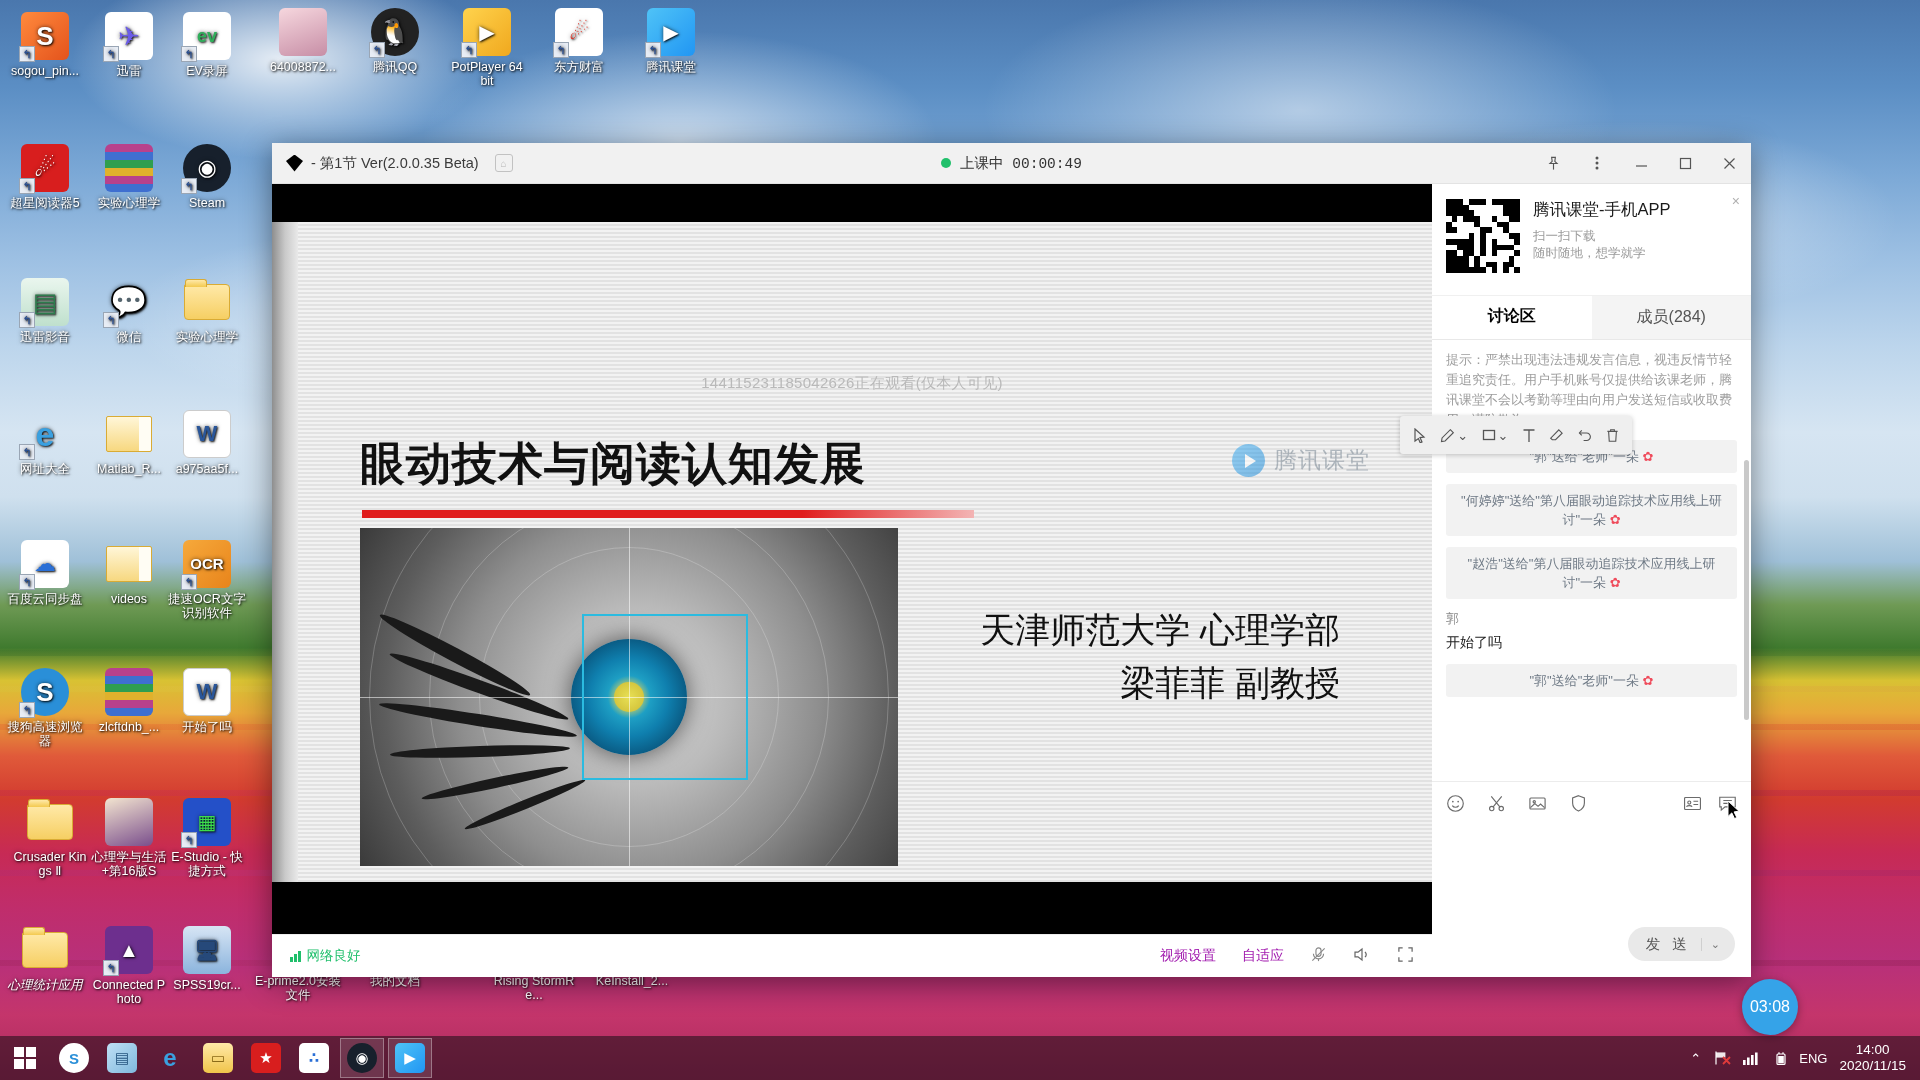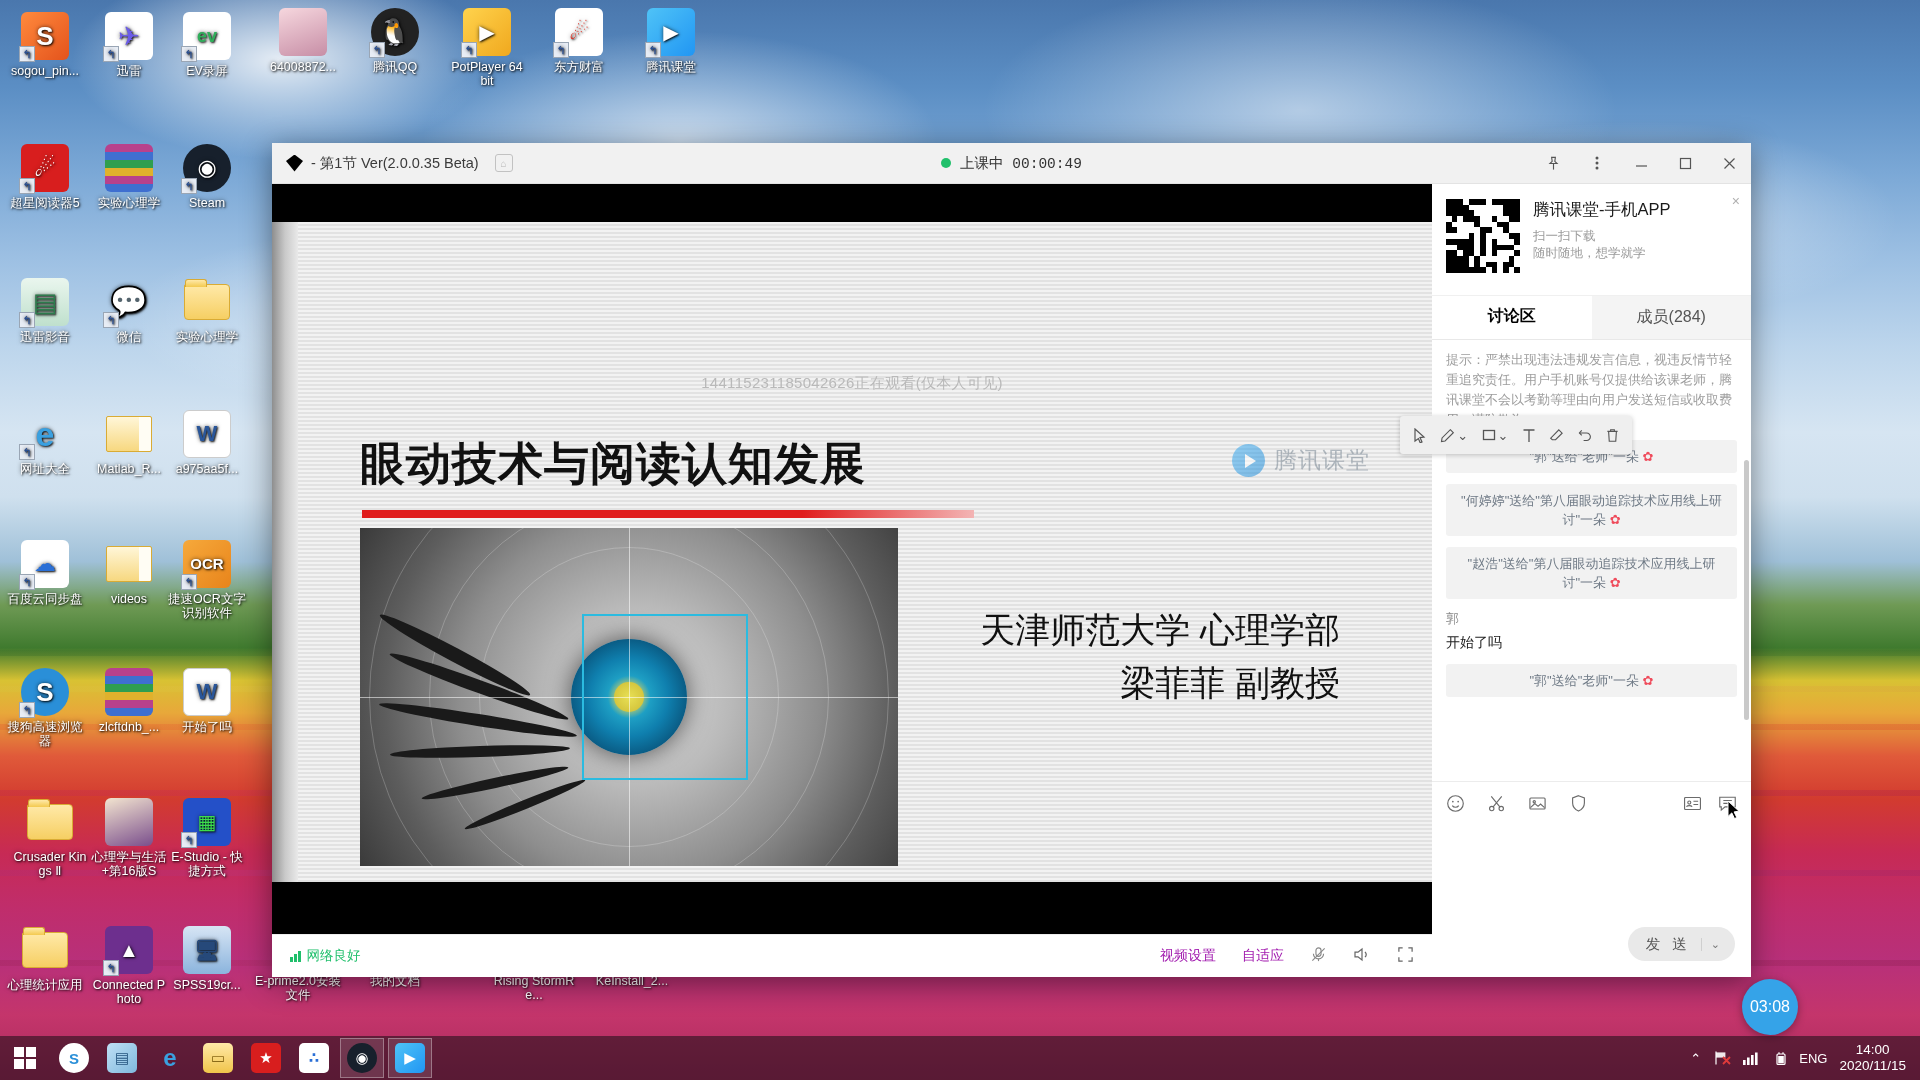--- a/index.html
+++ b/index.html
@@ -449,21 +449,21 @@
   <div class="dicon" style="left:90px; top:792px;">
     <div class="glyph" style="background:linear-gradient(160deg,#f3e5d0,#7a4e8c);"></div>
     <span class="lbl">心理学与生活+第16版S</span>
   </div>
   <div class="dicon" style="left:168px;top:792px;">
     <div class="glyph" style="background:#2450c8;color:#3ddd4a;font-size:20px;">▦
       <span class="shortcut-arrow">↰</span></div>
     <span class="lbl">E-Studio - 快捷方式</span>
   </div>
 
-  <div class="dicon" style="left:6px;  top:920px;">
+  <div class="dicon" style="left:6px;  top:920px;font-style:italic;">
     <div class="glyph" style="background:none;">
         <div class="folder"></div>
       </div>
     <span class="lbl">心理统计应用</span>
   </div>
   <div class="dicon" style="left:90px; top:920px;">
     <div class="glyph" style="background:#6d2f8e;font-size:20px;">▲
       <span class="shortcut-arrow">↰</span></div>
     <span class="lbl">Connected Photo</span>
   </div>

